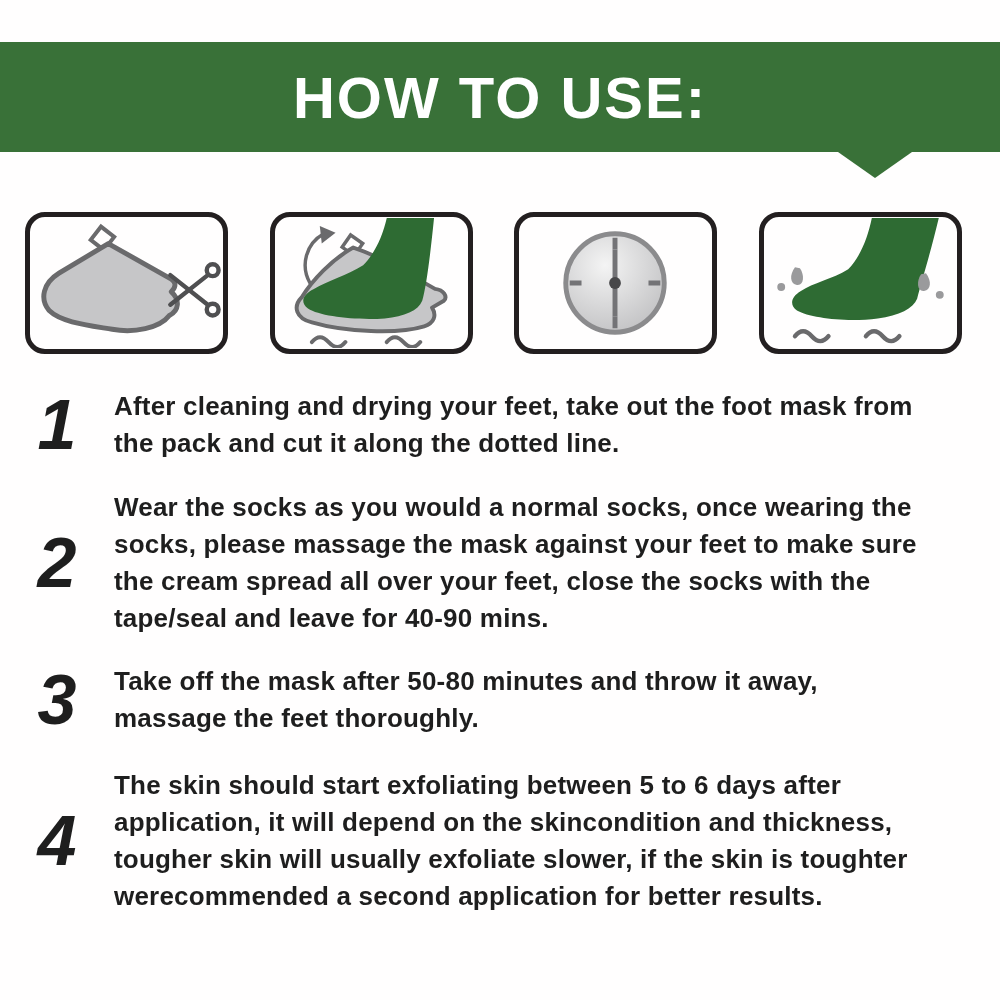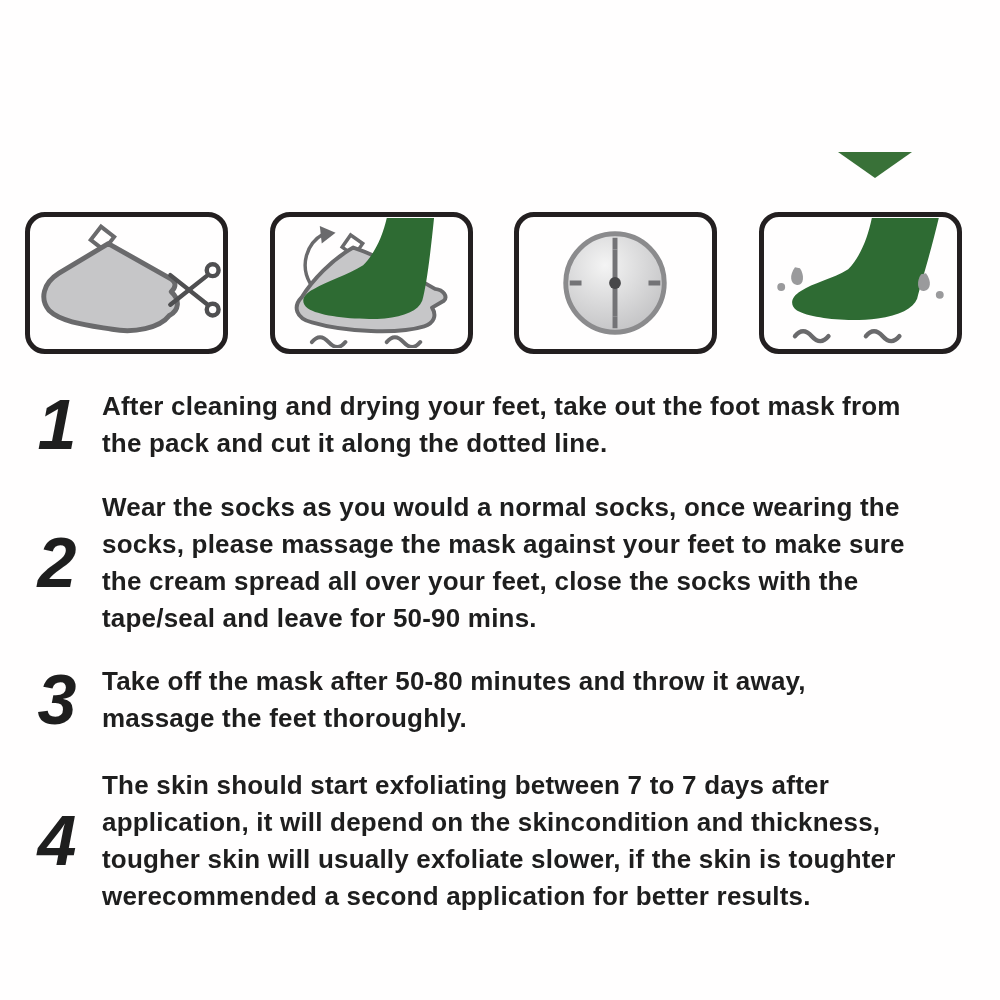--- a/index.html
+++ b/index.html
@@ -35,34 +35,37 @@
   .step{
     position:absolute;left:28px;width:950px;
     display:flex;align-items:center;
   }
   .step-number{
     width:58px;flex:0 0 58px;text-align:center;
     font-size:70px;font-weight:bold;font-style:italic;
     color:#1e1e1e;line-height:1;
   }
   .step-text{
-    margin-left:16px;width:880px;
+    margin-left:28px;width:880px;
     font-size:26px;line-height:37px;font-weight:bold;color:#1e1e1e;
     white-space:pre-line;letter-spacing:0.2px;
   }
   .step-1{top:388px;}
   .step-2{top:489px;}
   .step-3{top:663px;}
   .step-4{top:767px;}
 </style>
 </head>
 <body>
 
 <div class="canvas">
 
+  <header class="banner">
+    <h1 class="banner-title">HOW TO USE:</h1>
+  </header>
   <div class="banner-tail"></div>
 
   <div class="boxes">
 
     <div class="box">
       <svg viewBox="0 0 193 132">
         <rect x="64" y="12" width="17" height="17" transform="rotate(38 72 20)" fill="#fffefe" stroke="#6a6a6c" stroke-width="4"></rect>
         <path d="M78,26 L142,62 C147,65 147,70 142,75 C151,83 150,94 140,99
                  C130,112 104,117 82,113 C58,109 30,106 18,94 C8,82 12,66 28,56 Z" fill="#c6c6c8" stroke="#6a6a6c" stroke-width="5" stroke-linejoin="round"></path>
         <g stroke="#4f4f51" stroke-width="4.5" stroke-linecap="round" fill="none">
@@ -134,30 +137,30 @@
     <div class="step-number">1</div>
     <div class="step-text">After cleaning and drying your feet, take out the foot mask from
 the pack and cut it along the dotted line.</div>
   </section>
 
   <section class="step step-2">
     <div class="step-number">2</div>
     <div class="step-text">Wear the socks as you would a normal socks, once wearing the
 socks, please massage the mask against your feet to make sure
 the cream spread all over your feet, close the socks with the
-tape/seal and leave for 50-90 mins.</div>
+tape/seal and leave for 40-90 mins.</div>
   </section>
 
   <section class="step step-3">
     <div class="step-number">3</div>
     <div class="step-text">Take off the mask after 50-80 minutes and throw it away,
 massage the feet thoroughly.</div>
   </section>
 
   <section class="step step-4">
     <div class="step-number">4</div>
-    <div class="step-text">The skin should start exfoliating between 7 to 7 days after
+    <div class="step-text">The skin should start exfoliating between 5 to 6 days after
 application, it will depend on the skincondition and thickness,
 tougher skin will usually exfoliate slower, if the skin is toughter
 werecommended a second application for better results.</div>
   </section>
 
 </div>
 
 </body></html>

